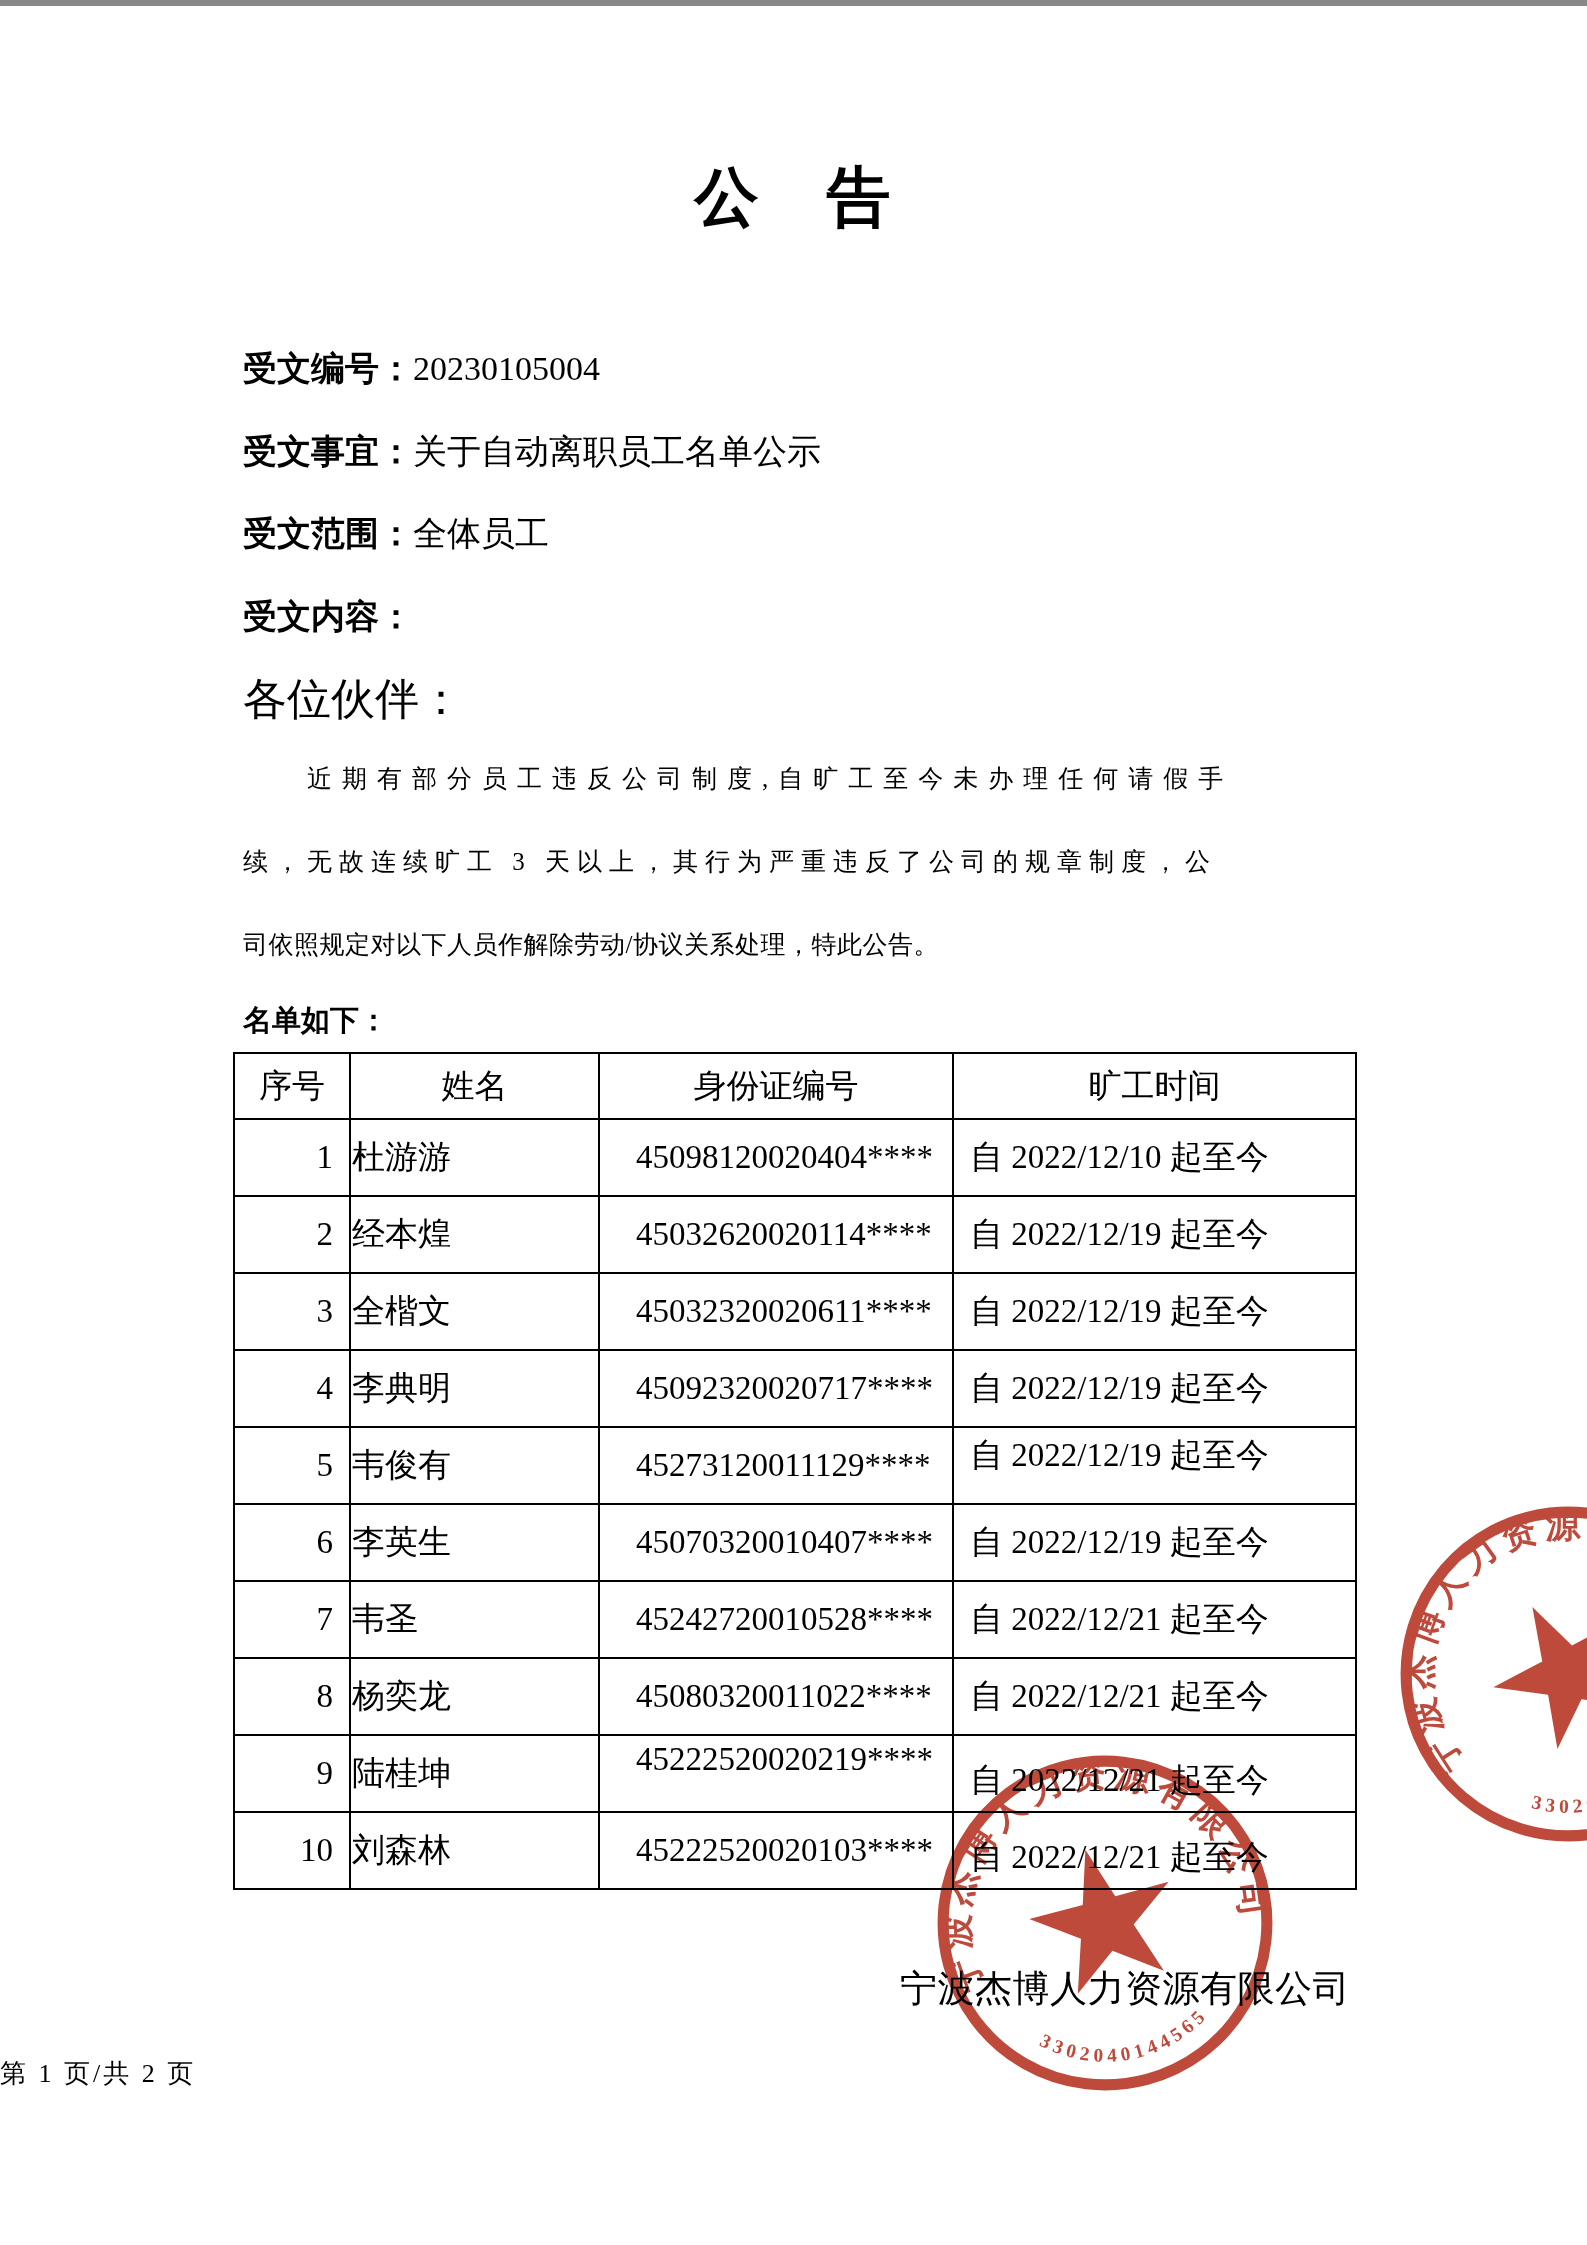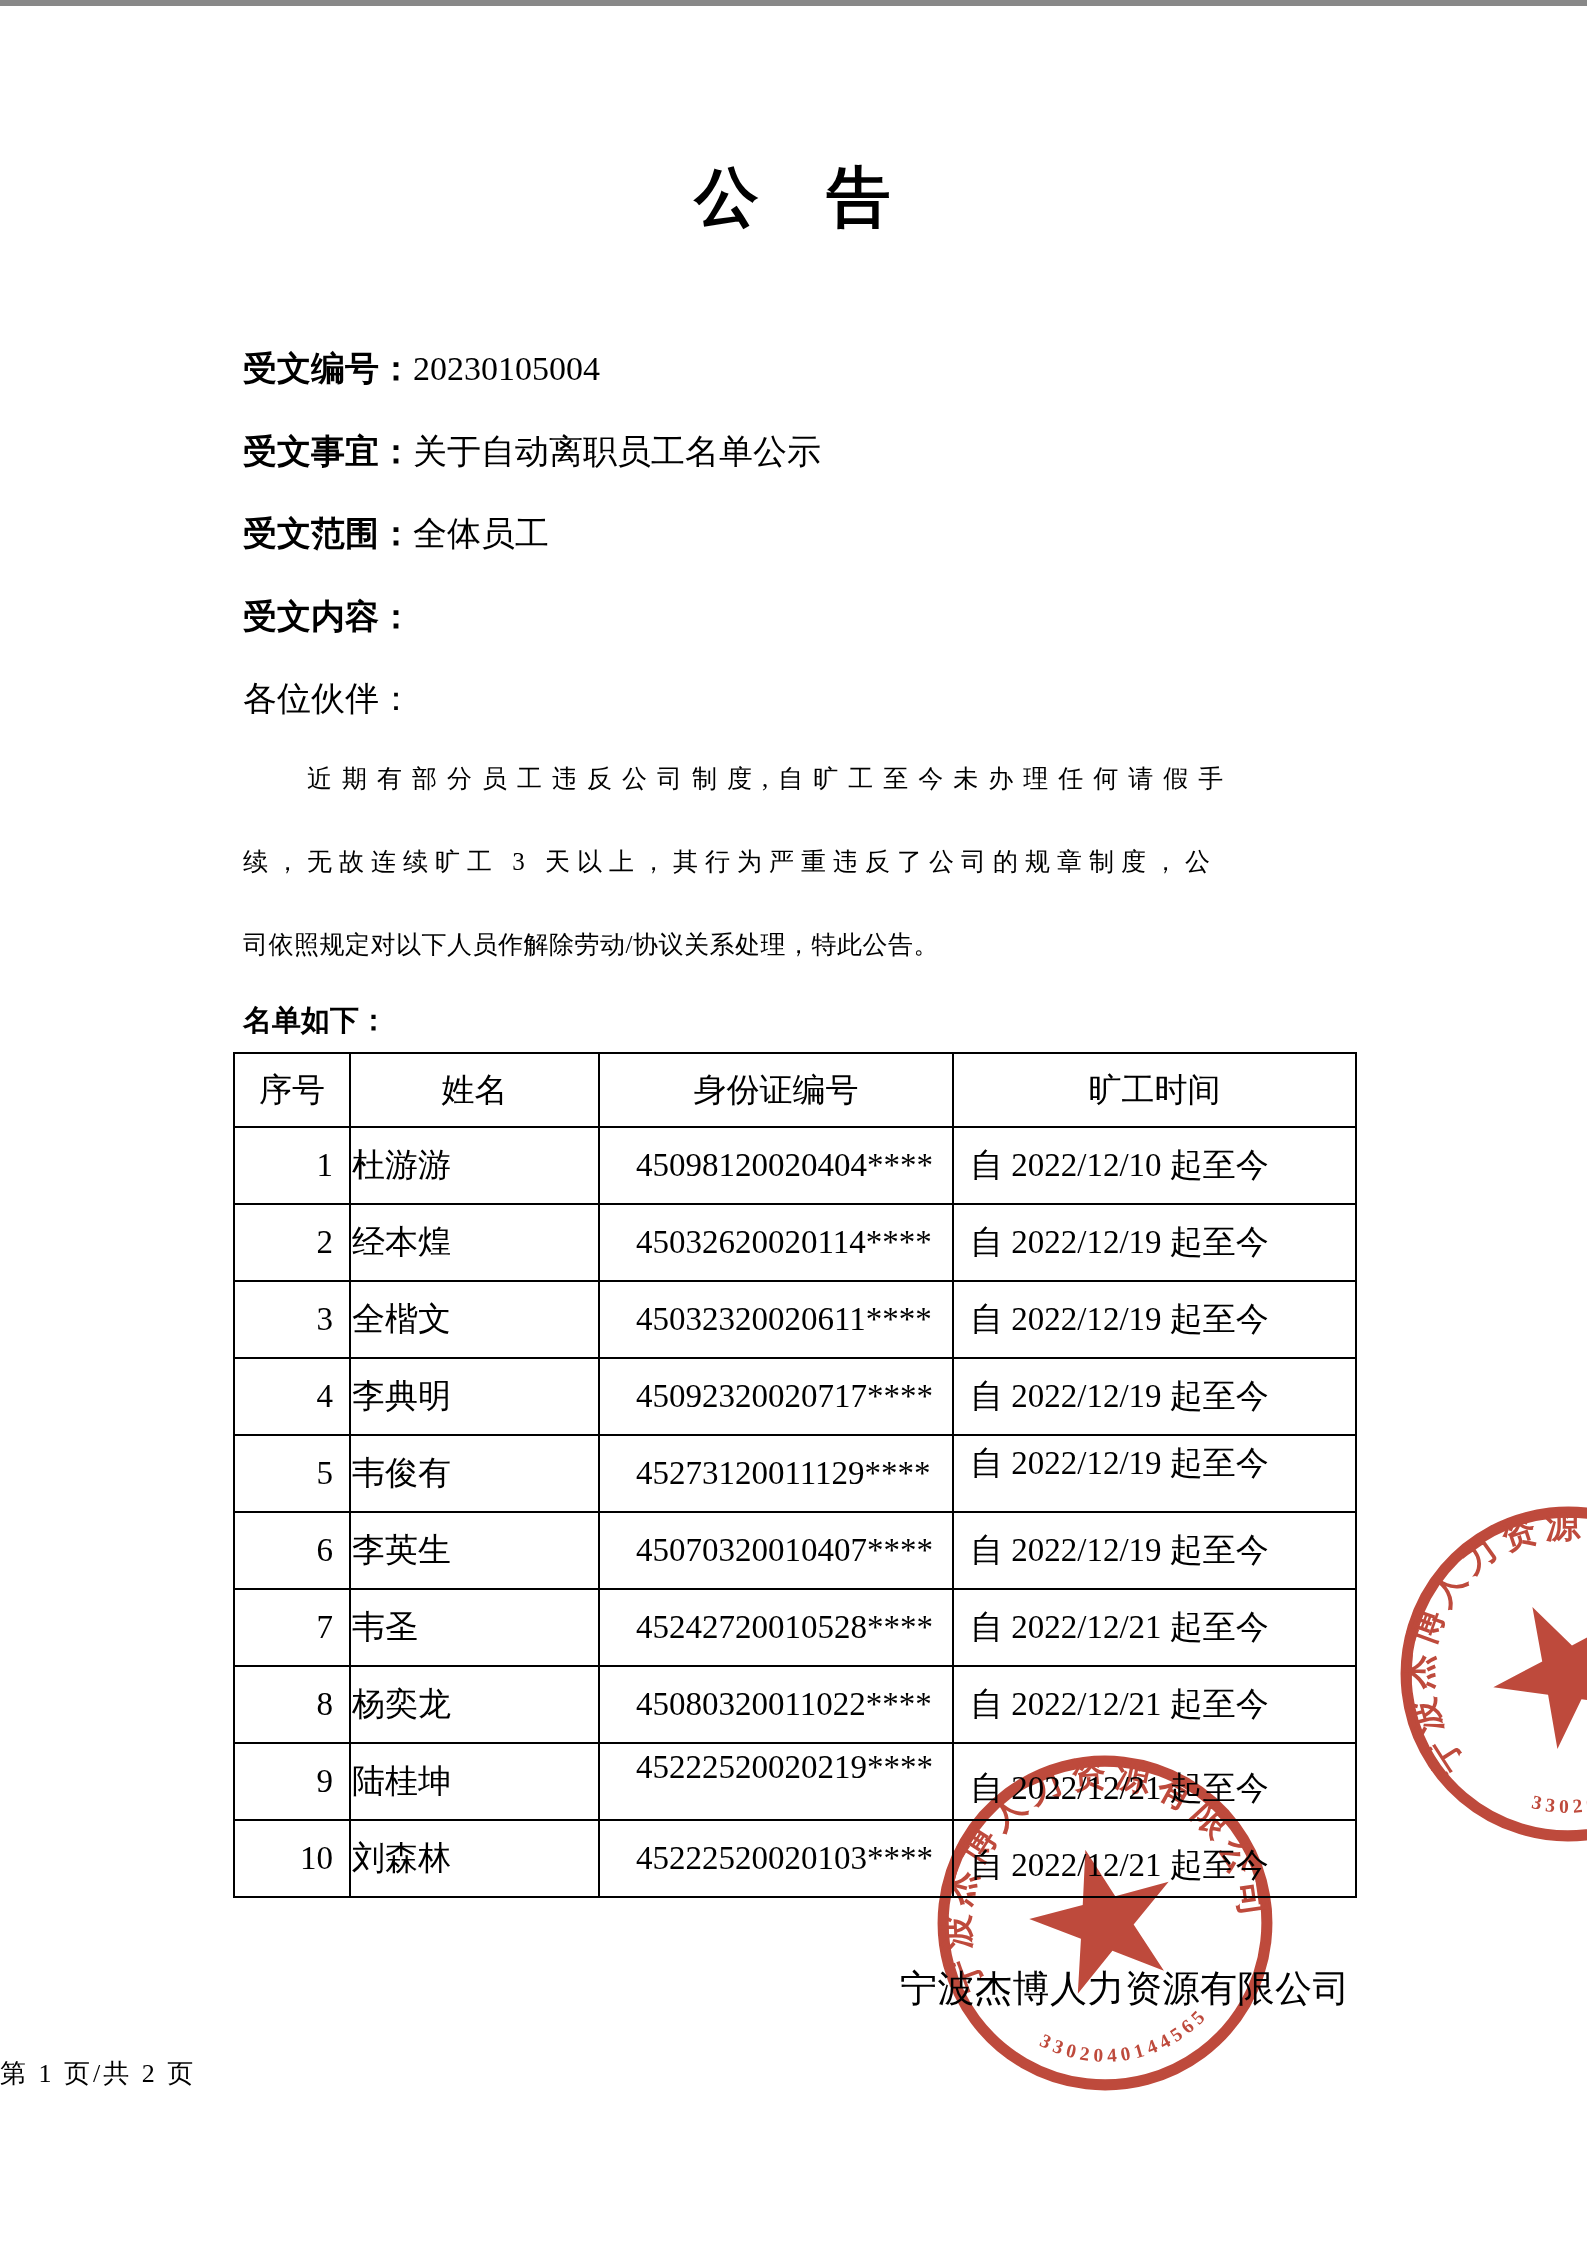--- a/index.html
+++ b/index.html
@@ -17,21 +17,21 @@
     text-align:center;
     font-size:64px;font-weight:bold;
     letter-spacing:2px;
   }
   .meta-wrap{
     position:absolute;left:243px;top:322px;width:1220px;
     font-size:34px;
   }
   .meta-line{height:82.5px;display:flex;align-items:center;}
   .meta-line .lbl{font-weight:bold;}
-  .salutation{height:82.5px;display:flex;align-items:center;font-size:34px;}
+  .salutation{height:82.5px;display:flex;align-items:center;font-size:44px;}
   .para{
     position:absolute;left:243px;top:731px;width:1210px;
     font-size:25px;
   }
   .para .pline{height:83px;display:flex;align-items:center;white-space:pre;}
   .pl1{letter-spacing:10px;padding-left:64px;}
   .pl2{letter-spacing:7px;}
   .pl3{letter-spacing:0.5px;}
   .list-intro{
     position:absolute;left:243px;top:995px;
@@ -42,21 +42,21 @@
     width:1122px;
     border-collapse:collapse;
     table-layout:fixed;
     font-size:33px;
   }
   table.roster th,table.roster td{
     border:2px solid #000;
     overflow:hidden;
     white-space:pre;
   }
-  table.roster thead tr{height:74px;}
+  table.roster thead tr{height:66px;}
   table.roster tbody tr{height:77px;}
   table.roster th{font-weight:normal;text-align:center;vertical-align:middle;}
   td.c-num{text-align:right;padding-right:16px;vertical-align:middle;}
   td.c-name{text-align:left;vertical-align:middle;}
   td.c-id{text-align:left;padding-left:36px;vertical-align:middle;}
   td.c-time{text-align:left;padding-left:16px;vertical-align:middle;}
   td.vtop{vertical-align:top;padding-top:5px;}
   td.vbot{vertical-align:bottom;padding-bottom:8px;}
   .signature{
     position:absolute;left:900px;top:1958px;

